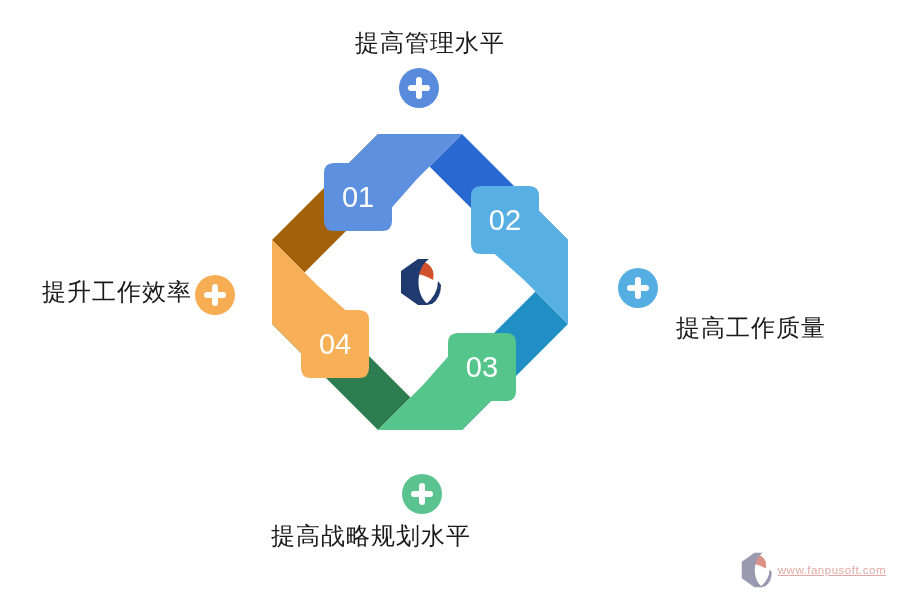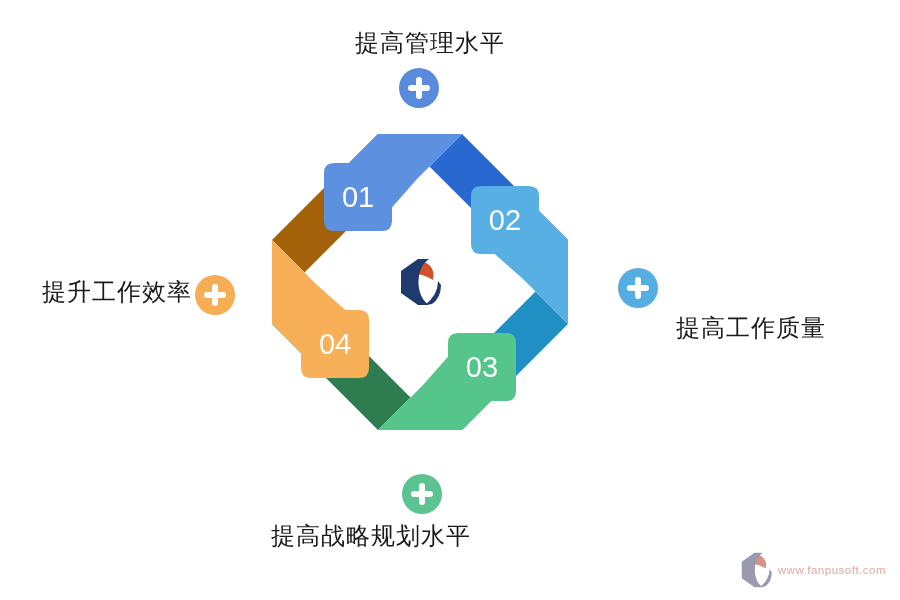--- a/index.html
+++ b/index.html
@@ -33,21 +33,21 @@
   }
   .step-num{
     font-size:29px;font-weight:500;fill:#ffffff;
     font-family:"Liberation Sans","DejaVu Sans",sans-serif;
   }
   .watermark{
     position:absolute;right:14px;bottom:12px;display:flex;align-items:center;
   }
   .wm-texts{margin-left:4px;}
   .wm-brand{font-size:21px;font-weight:bold;letter-spacing:1px;line-height:22px;}
-  .wm-url{font-size:11.5px;letter-spacing:0.5px;line-height:13px;}
+  .wm-url{font-size:11.5px;letter-spacing:0.5px;line-height:13px;text-decoration:underline;}
 </style>
 </head>
 <body>
 
 <div class="side-label label-top">提高管理水平</div>
 <div class="side-label label-right">提高工作质量</div>
 <div class="side-label label-left">提升工作效率</div>
 <div class="side-label label-bottom">提高战略规划水平</div>
 
 <div class="plus plus-top" style="background-color: rgb(88, 139, 219);">

